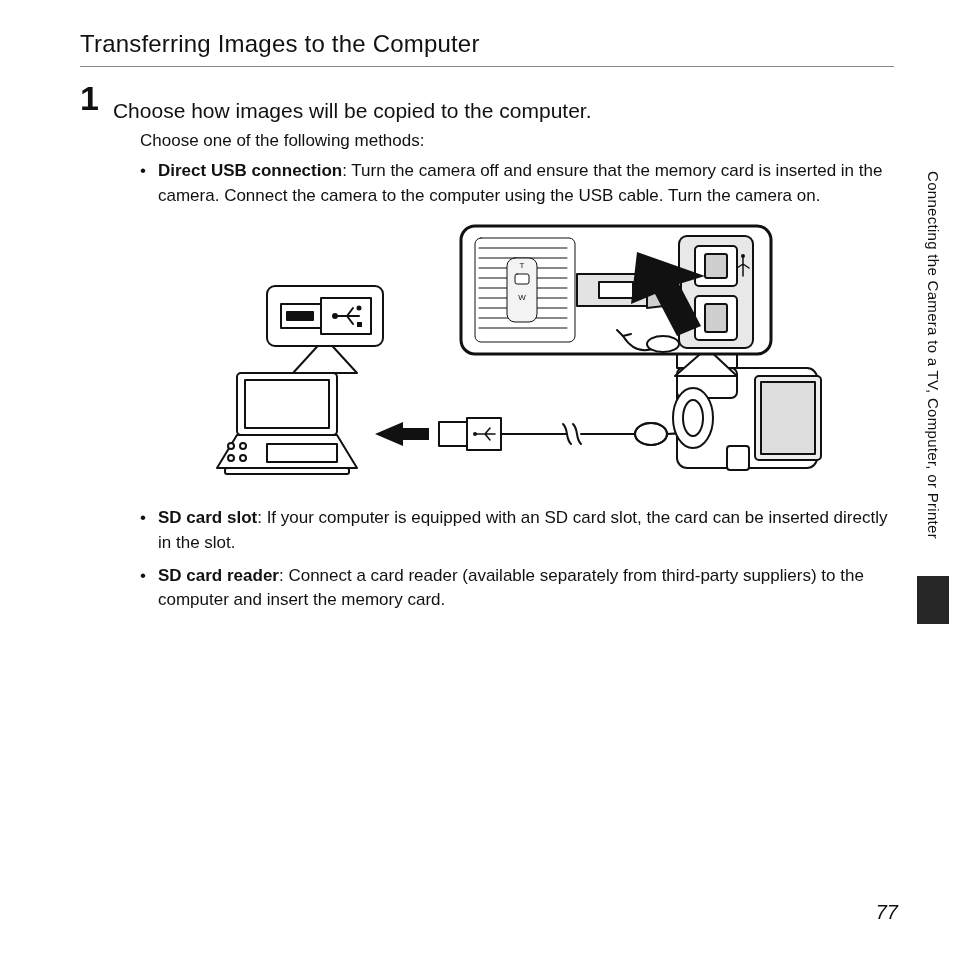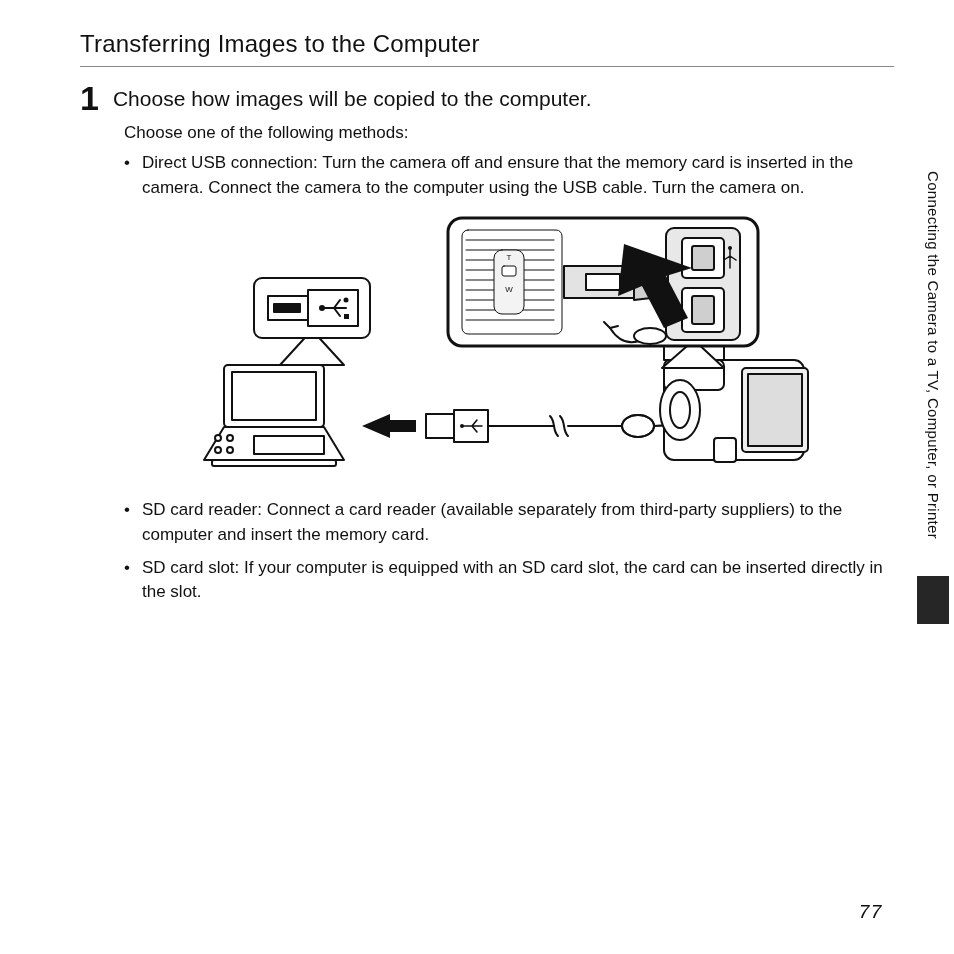--- a/index.html
+++ b/index.html
@@ -2,33 +2,33 @@
 <html><head>
 <meta charset="utf-8">
 <style>
   * { box-sizing: border-box; margin: 0; padding: 0; }
   html, body { width: 954px; height: 954px; background: #fff; font-family: "Helvetica Neue", Arial, sans-serif; color: #111; }
   .page { position: relative; width: 954px; height: 954px; padding: 30px 60px 30px 80px; }
   .title { font-size: 24px; font-weight: 400; letter-spacing: 0.2px; margin-bottom: 8px; }
   .rule { border: none; border-top: 1px solid #888; margin-bottom: 14px; }
   .step { display: flex; align-items: flex-start; gap: 14px; margin-bottom: 8px; }
   .step-num { font-size: 34px; font-weight: 800; line-height: 1; }
-  .step-title { font-size: 21px; font-weight: 400; margin-top: 6px; }
-  .body { margin-left: 44px; max-width: 760px; }
+  .step-title { font-size: 21px; font-weight: 400; margin-top: 18px; }
+  .body { margin-left: 60px; max-width: 760px; }
   .lead { font-size: 17px; margin: 6px 0 8px 0; }
   ul.methods { list-style: none; padding: 0; }
   ul.methods > li { position: relative; padding-left: 18px; font-size: 17px; line-height: 1.45; margin-bottom: 8px; }
   ul.methods > li::before { content: "•"; position: absolute; left: 0; top: 0; font-size: 17px; color: #111; }
-  .bold { font-weight: 400; text-align: right; }
+  .bold { font-weight: 700; text-align: right; }
   .illus-wrap { display: flex; justify-content: center; margin: 10px 0 18px 0; }
   .illus { width: 620px; }
   .side-tab { position: absolute; right: 0; top: 140px; width: 42px; height: 520px; display: flex; flex-direction: column; align-items: center; }
   .side-text { writing-mode: vertical-rl; font-size: 15px; letter-spacing: 0.3px; color: #111; height: 430px; display: flex; align-items: center; justify-content: center; }
   .side-block { width: 32px; height: 48px; background: #262626; margin-top: 6px; }
-  .page-num { position: absolute; right: 72px; bottom: 30px; font-size: 20px; font-style: italic; font-family: Liberation Mono, monospace; }
+  .page-num { position: absolute; right: 56px; bottom: 30px; font-size: 20px; font-style: italic; font-family: Liberation Sans, sans-serif; }
   
   .illus svg { display:block; }
 </style>
 </head>
 <body>
 
 <div class="page">
 
   <h1 class="title">Transferring Images to the Computer</h1>
   <hr class="rule">
@@ -151,24 +151,24 @@
             <path d="M452 128 Q 430 140 416 118" stroke-width="2"></path>
             <path d="M416 118 L410 112 M416 118 L424 116" stroke-width="2"></path>
             <ellipse cx="456" cy="126" rx="16" ry="8" fill="#fff"></ellipse>
           </g>
         </svg>
       </div>
     </div>
 
     <ul class="methods">
       <li>
-        <span class="bold">SD card reader</span><span>: Connect a card reader (available separately from third-party suppliers) to the computer and insert the memory card.</span>
+        <span class="bold">SD card slot</span><span>: If your computer is equipped with an SD card slot, the card can be inserted directly in the slot.</span>
       </li>
       <li>
-        <span class="bold">SD card slot</span><span>: If your computer is equipped with an SD card slot, the card can be inserted directly in the slot.</span>
+        <span class="bold">SD card reader</span><span>: Connect a card reader (available separately from third-party suppliers) to the computer and insert the memory card.</span>
       </li>
     </ul>
   </div>
 
   <div class="side-tab">
     <div class="side-text">Connecting the Camera to a TV, Computer, or Printer</div>
     <div class="side-block"></div>
   </div>
 
   <div class="page-num">77</div>

